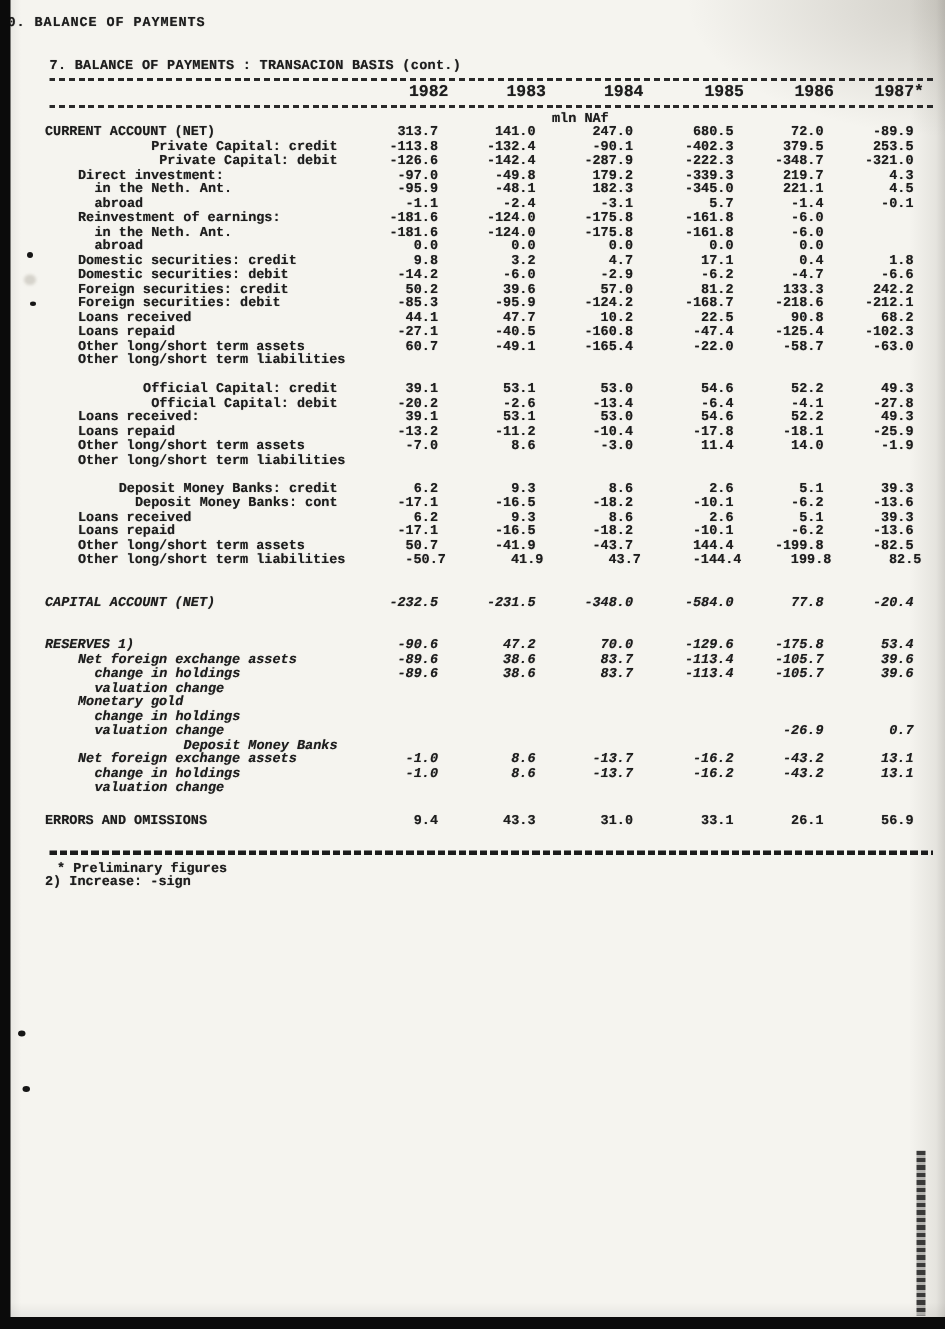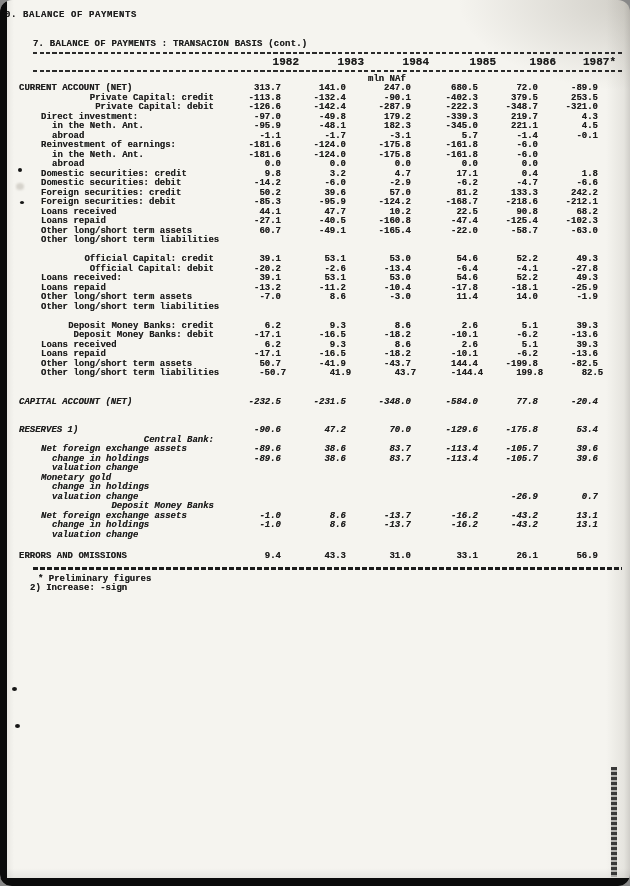--- a/index.html
+++ b/index.html
@@ -5,42 +5,42 @@
   html,body { margin:0; padding:0; background:#888; }
   .scan {
     position:relative; width:630px; height:886px; overflow:hidden;
     background:
       radial-gradient(ellipse 260px 130px at 640px 0px, rgba(110,104,92,0.28), rgba(0,0,0,0) 70%),
       linear-gradient(90deg, rgba(0,0,0,0.10) 0px, rgba(0,0,0,0) 14px),
       linear-gradient(90deg, rgba(0,0,0,0) 606px, rgba(90,85,75,0.10) 624px, rgba(60,55,50,0.20) 630px),
       linear-gradient(0deg, rgba(0,0,0,0.10) 0px, rgba(0,0,0,0) 18px),
       #f5f4ef;
     font-family:"Liberation Mono","DejaVu Sans Mono",monospace;
-    font-weight:bold; color:#1d1d1d;border-radius:12px;
+    font-weight:bold; color:#1d1d1d;
   }
   .txt { position:absolute; font-size:9px; line-height:10px; white-space:pre;
          text-shadow:0 0 0.5px rgba(25,25,25,0.65); }
   .page-header { top:10px; left:5px; letter-spacing:0.6px; }
   .table-title { top:39px; left:33px; letter-spacing:0.2px; }
   .unit-label  { top:74px; left:368px; }
   .footnote-1  { top:574px; left:38px;text-align:right; }
   .footnote-2  { top:583px; left:30px; }
 
   .dash-line { position:absolute; left:33px; width:589px; height:2px;
       background:repeating-linear-gradient(90deg,#2a2a2a 0 4px, rgba(0,0,0,0) 4px 6.5px); }
   .dash-top    { top:52px; }
   .dash-head   { top:70px; }
   .dash-bottom { top:567px; height:3px;
       background:repeating-linear-gradient(90deg,#1c1c1c 0 5px, rgba(0,0,0,0) 5px 7px); }
 
   .year-row { position:absolute; top:57px; left:37px; width:579px; display:flex;
       font-size:11px; line-height:10px; text-shadow:0 0 0.5px rgba(25,25,25,0.65); }
   .year-row .spacer { flex:1 1 0; }
 
-  .table-body { position:absolute; top:84px; left:19px; width:579px;
+  .table-body { position:absolute; top:84px; left:30px; width:579px;
       font-size:9px; text-shadow:0 0 0.5px rgba(25,25,25,0.6); }
   .tgroup { }
   .tgroup.g2,.tgroup.g3 { margin-top:9.5px; }
   .tgroup.g4,.tgroup.g5 { margin-top:19px;font-style:italic; }
   .tgroup.g6 { margin-top:12px; }
   .trow { display:flex; height:9.5px; line-height:9.5px; }
   .tlabel { flex:1 1 0; white-space:pre; overflow:visible; }
   .ind-0 { padding-left:0; } .ind-1 { padding-left:11px;text-align:right; }
   .ind-2 { padding-left:22px; } .ind-3 { padding-left:33px; }
   .tval { flex:0 0 auto; text-align:right; white-space:pre; }
@@ -128,21 +128,21 @@
           <span class="tval c0">-95.9</span>
           <span class="tval c1">-48.1</span>
           <span class="tval c2">182.3</span>
           <span class="tval c3">-345.0</span>
           <span class="tval c4">221.1</span>
           <span class="tval c5">4.5</span>
         </div>
         <div class="trow">
           <span class="tlabel ind-3">abroad</span>
           <span class="tval c0">-1.1</span>
-          <span class="tval c1">-1.7</span>
+          <span class="tval c1">-2.4</span>
           <span class="tval c2">-3.1</span>
           <span class="tval c3">5.7</span>
           <span class="tval c4">-1.4</span>
           <span class="tval c5">-0.1</span>
         </div>
         <div class="trow">
           <span class="tlabel ind-2">Reinvestment of earnings:</span>
           <span class="tval c0">-181.6</span>
           <span class="tval c1">-124.0</span>
           <span class="tval c2">-175.8</span>
@@ -301,21 +301,21 @@
         <div class="trow">
           <span class="tlabel ind-1">Deposit Money Banks: credit</span>
           <span class="tval c0">6.2</span>
           <span class="tval c1">9.3</span>
           <span class="tval c2">8.6</span>
           <span class="tval c3">2.6</span>
           <span class="tval c4">5.1</span>
           <span class="tval c5">39.3</span>
         </div>
         <div class="trow">
-          <span class="tlabel ind-1">Deposit Money Banks: debit</span>
+          <span class="tlabel ind-1">Deposit Money Banks: cont</span>
           <span class="tval c0">-17.1</span>
           <span class="tval c1">-16.5</span>
           <span class="tval c2">-18.2</span>
           <span class="tval c3">-10.1</span>
           <span class="tval c4">-6.2</span>
           <span class="tval c5">-13.6</span>
         </div>
         <div class="trow">
           <span class="tlabel ind-2">Loans received</span>
           <span class="tval c0">6.2</span>
@@ -366,29 +366,20 @@
       </div>
       <div class="tgroup g5">
         <div class="trow">
           <span class="tlabel ind-0">RESERVES 1)</span>
           <span class="tval c0">-90.6</span>
           <span class="tval c1">47.2</span>
           <span class="tval c2">70.0</span>
           <span class="tval c3">-129.6</span>
           <span class="tval c4">-175.8</span>
           <span class="tval c5">53.4</span>
-        </div>
-        <div class="trow">
-          <span class="tlabel ind-1">Central Bank:</span>
-          <span class="tval c0"></span>
-          <span class="tval c1"></span>
-          <span class="tval c2"></span>
-          <span class="tval c3"></span>
-          <span class="tval c4"></span>
-          <span class="tval c5"></span>
         </div>
         <div class="trow">
           <span class="tlabel ind-2">Net foreign exchange assets</span>
           <span class="tval c0">-89.6</span>
           <span class="tval c1">38.6</span>
           <span class="tval c2">83.7</span>
           <span class="tval c3">-113.4</span>
           <span class="tval c4">-105.7</span>
           <span class="tval c5">39.6</span>
         </div>

